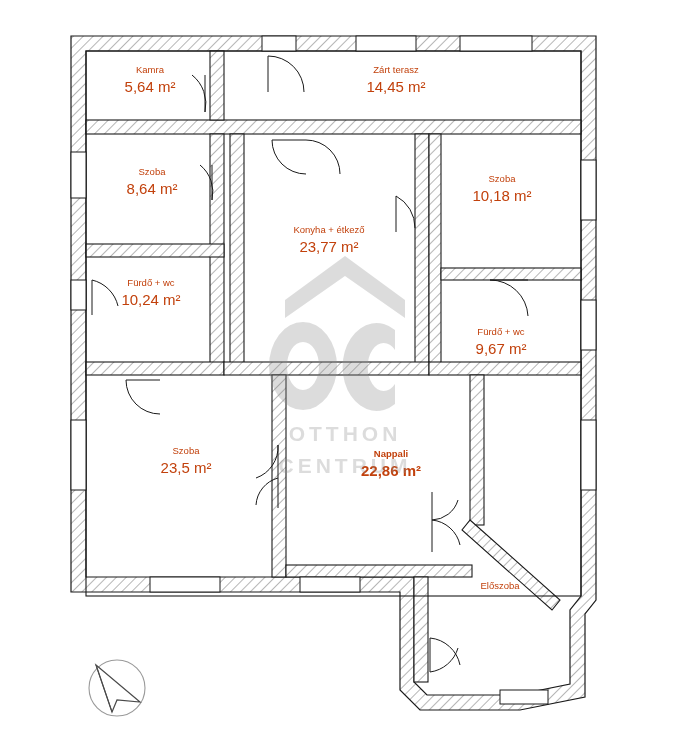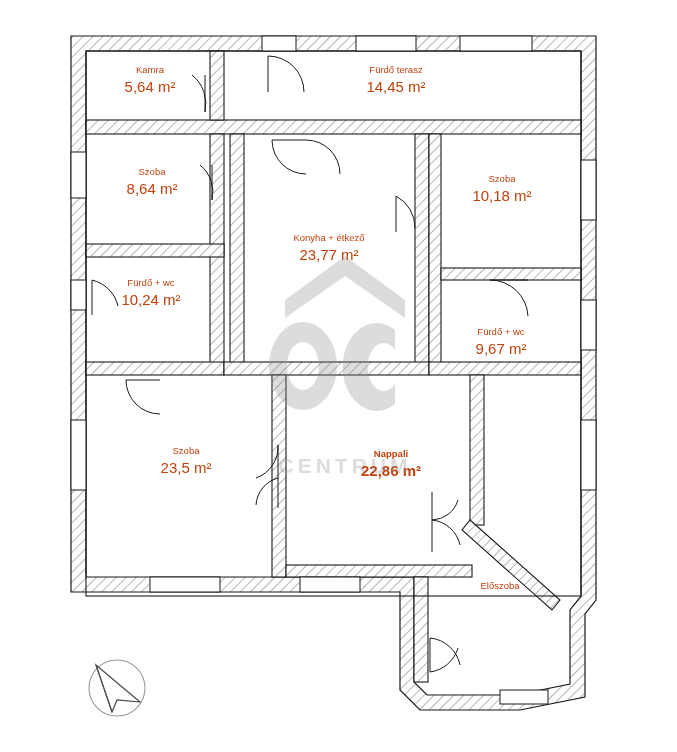--- a/index.html
+++ b/index.html
@@ -183,30 +183,30 @@
     <line x1="96" y1="665" x2="112" y2="712" stroke="#4a4a4a" stroke-width="1"></line>
   </g>
 </svg>
 
 <div class="room-label" style="left:105px; top:64px; width:90px;">
   <span class="rname">Kamra</span>
   <span class="rarea">5,64 m²</span>
 </div>
 
 <div class="room-label" style="left:336px; top:64px; width:120px;">
-  <span class="rname">Fürdő terasz</span>
+  <span class="rname">Zárt terasz</span>
   <span class="rarea">14,45 m²</span>
 </div>
 
 <div class="room-label" style="left:107px; top:166px; width:90px;">
   <span class="rname">Szoba</span>
   <span class="rarea">8,64 m²</span>
 </div>
 
-<div class="room-label" style="left:269px; top:224px; width:120px;margin-top:8px;">
+<div class="room-label" style="left:269px; top:224px; width:120px;">
   <span class="rname">Konyha + étkező</span>
   <span class="rarea">23,77 m²</span>
 </div>
 
 <div class="room-label" style="left:457px; top:173px; width:90px;">
   <span class="rname">Szoba</span>
   <span class="rarea">10,18 m²</span>
 </div>
 
 <div class="room-label" style="left:106px; top:277px; width:90px;">
@@ -233,14 +233,15 @@
   <span class="rname">Előszoba</span>
 </div>
 
 <div class="watermark">
   <svg width="180" height="170" viewBox="0 0 180 170" xmlns="http://www.w3.org/2000/svg">
     <path d="M90,6 L150,50 L150,68 L90,26 L30,68 L30,50 Z" fill="#8e8e8e"></path>
     <path d="M48,72 a34,44 0 1,0 0,88 a34,44 0 1,0 0,-88 z
              M48,92 a16,24 0 1,1 0,48 a16,24 0 1,1 0,-48 z" fill="#8e8e8e" fill-rule="evenodd"></path>
     <path d="M140,80 a34,44 0 1,0 0,74 l0,-20 a16,24 0 1,1 0,-34 z" fill="#8e8e8e"></path>
   </svg>
+  <div class="wm-text" style="top:172px;">OTTHON</div>
   <div class="wm-text" style="top:204px;">CENTRUM</div>
 </div>
 
 </body></html>

